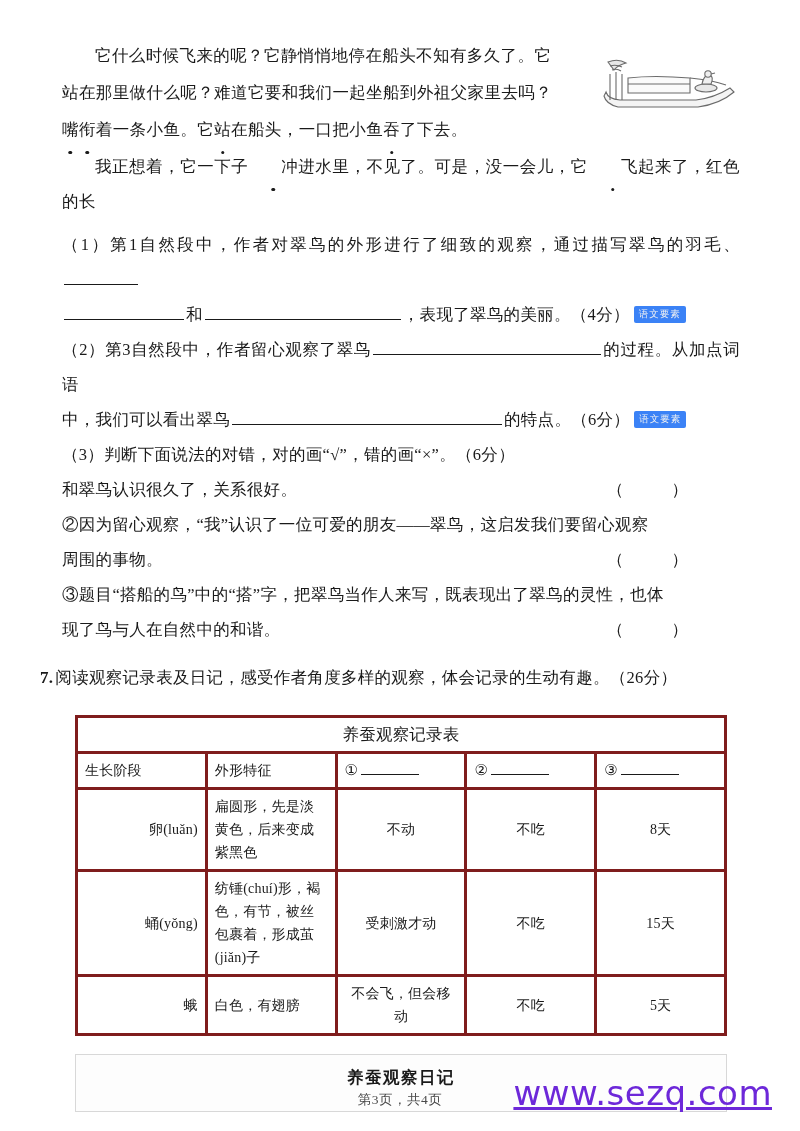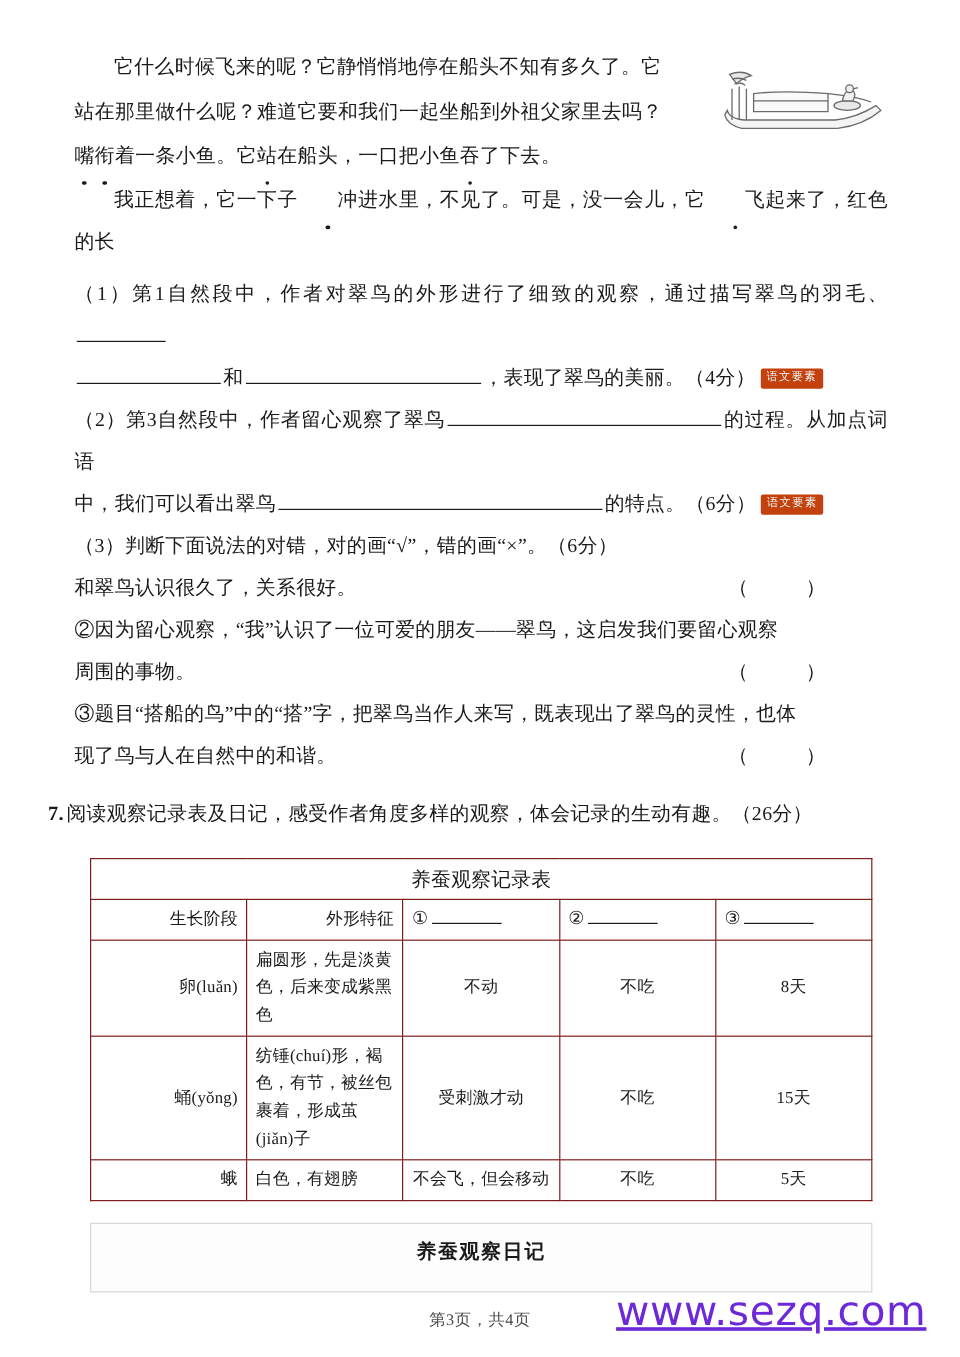--- a/index.html
+++ b/index.html
@@ -77,21 +77,21 @@
     margin: 0 2px;
   }
   .bl-sm  { width: 74px; }
   .bl-md  { width: 120px; }
   .bl-lg  { width: 196px; }
   .bl-xl  { width: 228px; }
   .bl-cell{ width: 58px; height: 14px; margin-left: 3px; }
 
   .tag {
     display: inline-block;
-    background: #c2410c;
+    background: #3b82f6;
     color: #f2f2f2;
     font-size: 9.5px;
     line-height: 14px;
     padding: 1px 5px 2px 5px;
     border-radius: 2px;
     letter-spacing: 1px;
     vertical-align: 3px;
     margin-left: 4px;
     font-family: "Liberation Sans", sans-serif;
     white-space: nowrap;
@@ -122,41 +122,41 @@
   
   .obs-table {
     width: 652px;
     margin: 0 auto;
     border-collapse: collapse;
     table-layout: fixed;
     font-size: 14px;
     background: #fff;
   }
   .obs-table td, .obs-table th {
-    border: 1px solid #7f1d1d;
+    border: 3px solid #7f1d1d;
     padding: 5px 7px;
     line-height: 23px;
     font-weight: normal;
     letter-spacing: 0.2px;
     font-family: Liberation Serif, serif;
   }
   .obs-title {
     text-align: center;
     font-size: 16.5px;
     font-weight: bold;
     font-family: "DejaVu Sans", "Liberation Sans", sans-serif;
     letter-spacing: 1px;
     padding: 7px 0 8px 0;
   }
   .c-stage  { width: 94px;  text-align: right; }
   .c-feat   { width: 212px; text-align: left; }
   .c-col1   { width: 132px; text-align: center; }
   .c-col2   { width: 104px; text-align: center; }
   .c-col3   { width: 108px; text-align: center; }
-  .hdr { text-align: right; }
+  .hdr { text-align: left; }
   .hdr-blank { text-align: left; padding-left: 18px; }
   .circ { font-size: 15px; }
 
   
   .diary {
     width: 652px;
     margin: 18px auto 0 auto;
     border: 1px solid #d8d8d8;
     background: #fdfdfd;
     padding: 12px 22px 16px 22px;

